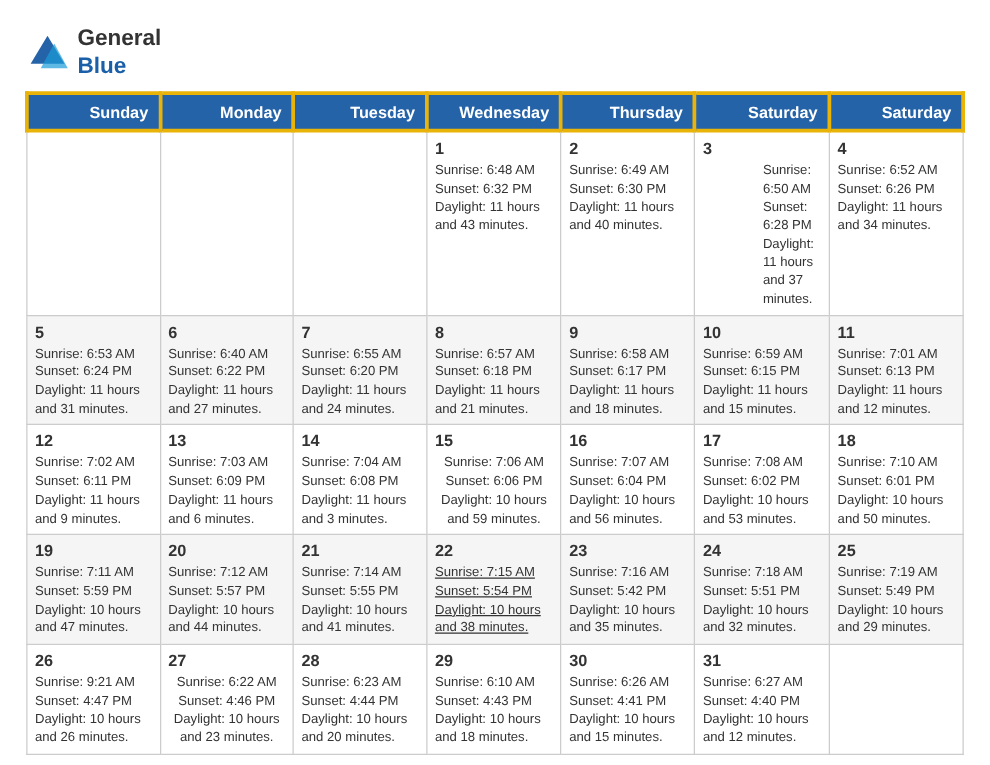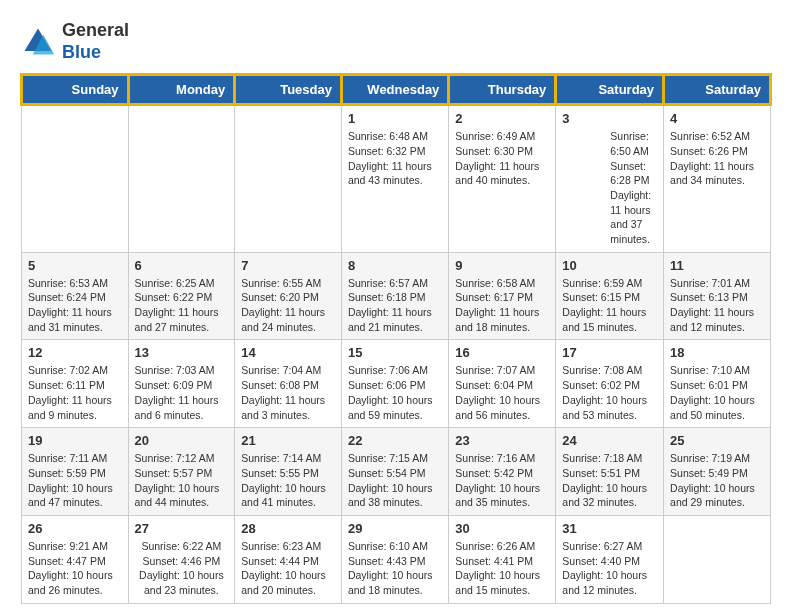--- a/index.html
+++ b/index.html
@@ -150,21 +150,21 @@
       <tr>
         <td>
           <span class="day-num">5</span>
           <div class="day-info" style="white-space: pre-line;">Sunrise: 6:53 AM
 Sunset: 6:24 PM
 Daylight: 11 hours
 and 31 minutes.</div>
         </td>
         <td>
           <span class="day-num">6</span>
-          <div class="day-info" style="white-space: pre-line;">Sunrise: 6:25 AM
+          <div class="day-info" style="white-space: pre-line;">Sunrise: 6:40 AM
 Sunset: 6:22 PM
 Daylight: 11 hours
 and 27 minutes.</div>
         </td>
         <td>
           <span class="day-num">7</span>
           <div class="day-info" style="white-space: pre-line;">Sunrise: 6:55 AM
 Sunset: 6:20 PM
 Daylight: 11 hours
 and 24 minutes.</div>
@@ -215,21 +215,21 @@
         </td>
         <td>
           <span class="day-num">14</span>
           <div class="day-info" style="white-space: pre-line;">Sunrise: 7:04 AM
 Sunset: 6:08 PM
 Daylight: 11 hours
 and 3 minutes.</div>
         </td>
         <td>
           <span class="day-num">15</span>
-          <div class="day-info" style="white-space: pre-line;">Sunrise: 7:06 AM
+          <div class="day-info" style="white-space: pre-line; text-align: center;">Sunrise: 7:06 AM
 Sunset: 6:06 PM
 Daylight: 10 hours
 and 59 minutes.</div>
         </td>
         <td>
           <span class="day-num">16</span>
           <div class="day-info" style="white-space: pre-line;">Sunrise: 7:07 AM
 Sunset: 6:04 PM
 Daylight: 10 hours
 and 56 minutes.</div>
@@ -266,21 +266,21 @@
         </td>
         <td>
           <span class="day-num">21</span>
           <div class="day-info" style="white-space: pre-line;">Sunrise: 7:14 AM
 Sunset: 5:55 PM
 Daylight: 10 hours
 and 41 minutes.</div>
         </td>
         <td>
           <span class="day-num">22</span>
-          <div class="day-info" style="white-space: pre-line;">Sunrise: 7:15 AM
+          <div class="day-info" style="white-space: pre-line; text-decoration: underline;">Sunrise: 7:15 AM
 Sunset: 5:54 PM
 Daylight: 10 hours
 and 38 minutes.</div>
         </td>
         <td>
           <span class="day-num">23</span>
           <div class="day-info" style="white-space: pre-line;">Sunrise: 7:16 AM
 Sunset: 5:42 PM
 Daylight: 10 hours
 and 35 minutes.</div>

